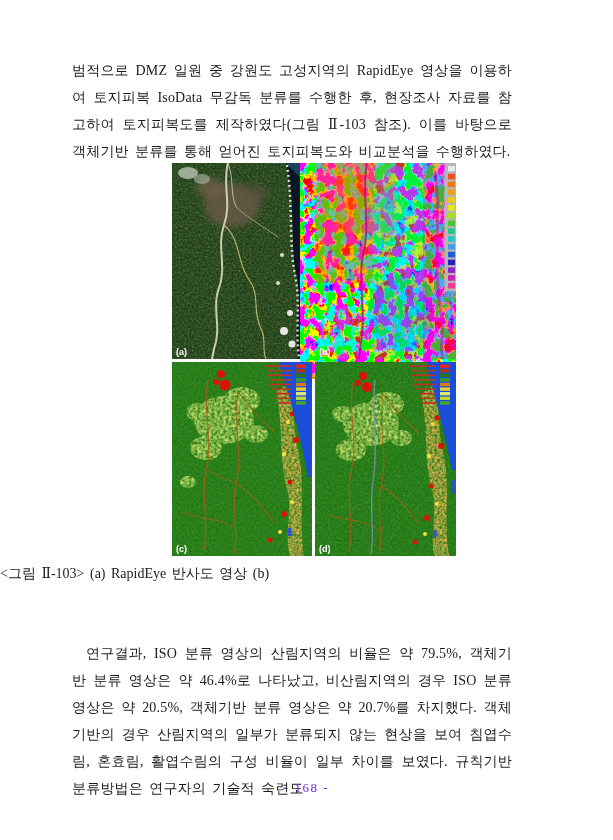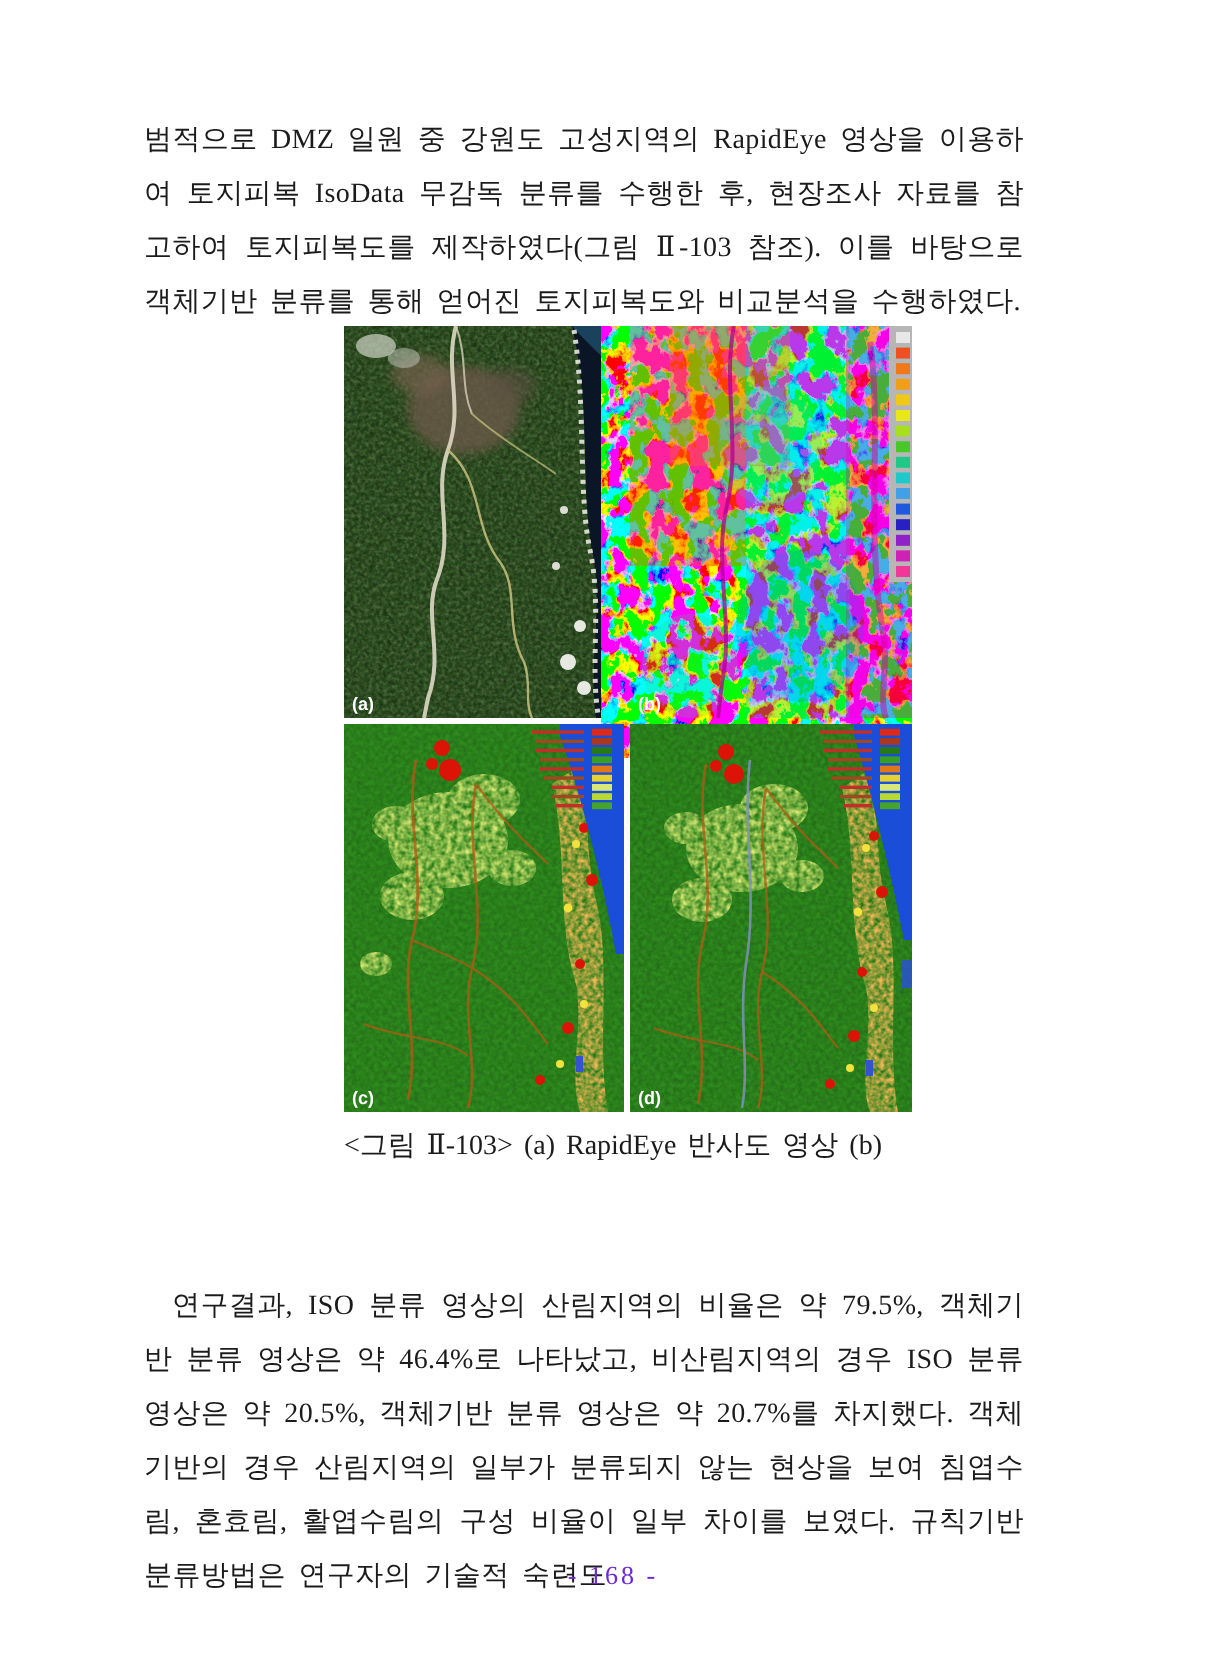--- a/index.html
+++ b/index.html
@@ -25,21 +25,20 @@
   .p1{top:57px;}
   .p2{top:640px;text-indent:14px;}
   .figure{
     position:absolute;
     top:163px;left:172px;
     width:284px;height:393px;
   }
   .caption{
     position:absolute;
     top:563px;left:0;width:613px;
-    text-align:center;
     font-size:14px;
     line-height:22px;
     word-spacing:2px;
   }
   .pageno{
     position:absolute;
     top:780px;left:0;width:613px;
     text-align:center;
     font-size:13px;
     letter-spacing:1.5px;

